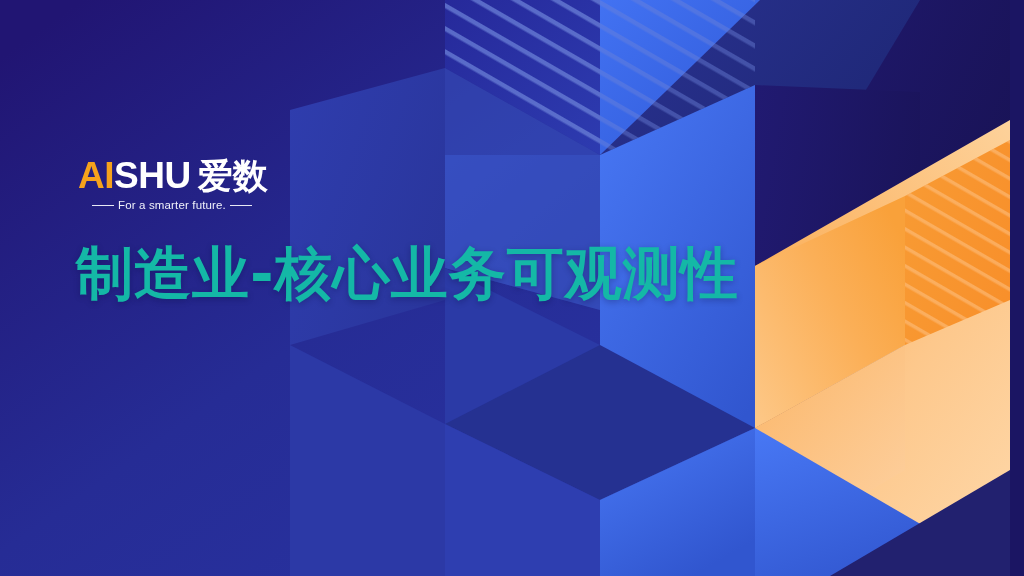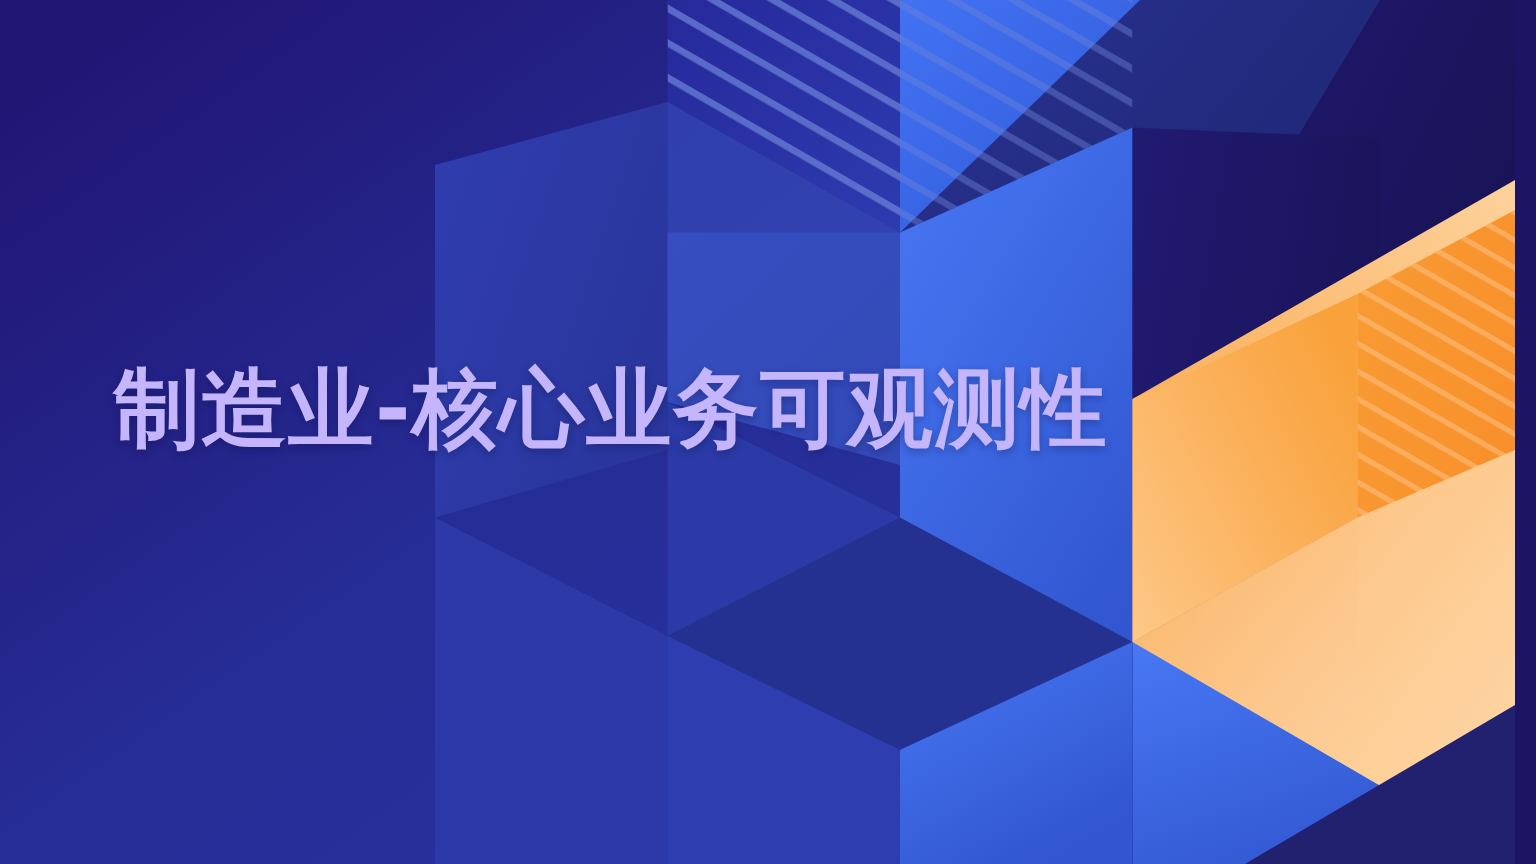--- a/index.html
+++ b/index.html
@@ -82,21 +82,21 @@
 
   
   .slide-title {
     position: absolute;
     left: 76px;
     top: 238px;
     font-family: "DejaVu Sans", "Liberation Sans", sans-serif;
     font-weight: bold;
     font-size: 57px;
     line-height: 70px;
-    color: #c4b5fd;
+    color: #14b8a6;
     letter-spacing: 1px;
     white-space: nowrap;
     text-shadow: 0 2px 6px rgba(10,10,60,0.30);
   }
 </style>
 </head>
 <body>
 
 <div id="slide">
 
@@ -247,17 +247,29 @@
     <polygon points="755,428 905,345 905,470 820,520" fill="url(#gOrFlat)" opacity="0.85"></polygon>
 
     <polygon points="755,428 1010,576 755,576" fill="url(#gFacetBright2)"></polygon>
     <polygon points="830,576 1010,470 1010,576" fill="#22216f"></polygon>
 
     <rect x="1010" y="0" width="14" height="576" fill="#1b1563"></rect>
   </svg>
 
   <div class="content">
 
+    <div class="logo-block">
+      <div class="logo-wordmark">
+        <span class="logo-ai">AI</span>
+          <span class="logo-shu">SHU</span>
+          <span class="logo-cn">爱数</span>
+      </div>
+      <div class="logo-tagline">
+        <span class="tag-rule"></span>
+        <span class="tag-text">For a smarter future.</span>
+        <span class="tag-rule"></span>
+      </div>
+    </div>
 
     <div class="slide-title">制造业-核心业务可观测性</div>
 
   </div>
 </div>
 
 </body></html>

